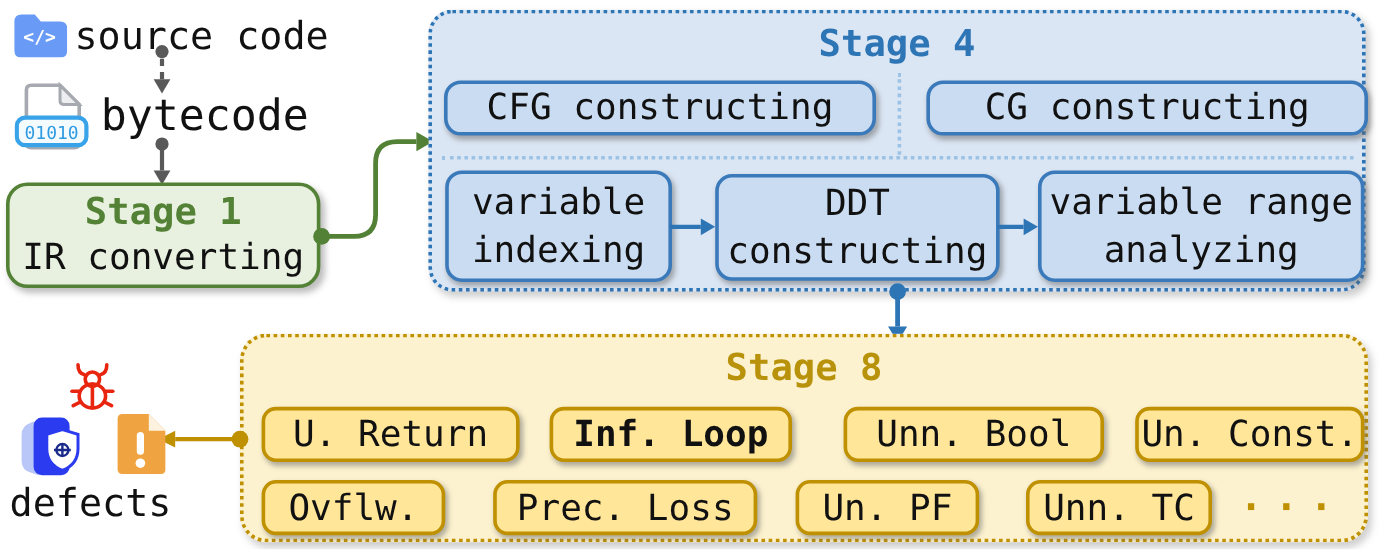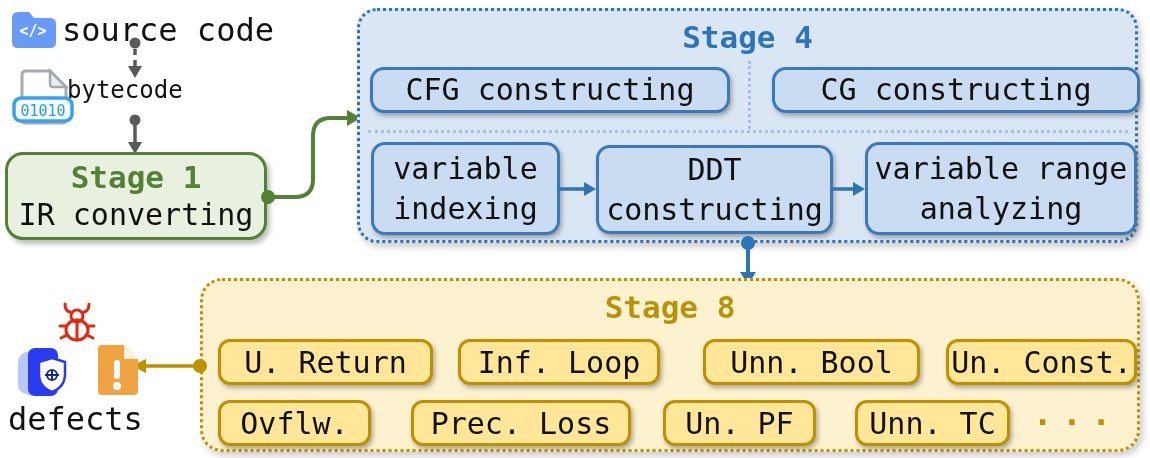--- a/index.html
+++ b/index.html
@@ -77,21 +77,21 @@
   </svg>
 
   <div class="abs" style="left:12px;top:68px;width:66px;height:58px;">
     <svg width="66" height="58" viewBox="0 0 66 58">
       <path d="M14 3 h24 l16 16 v32 q0 4-4 4 H14 q-4 0-4-4 V7 q0-4 4-4 z" fill="#ffffff" stroke="#a6aab0" stroke-width="3"></path>
       <path d="M38 3 l16 16 h-13 q-3 0-3-3 z" fill="#eceef0" stroke="#a6aab0" stroke-width="2.5"></path>
       <rect x="2" y="30" width="58" height="23" rx="7" fill="#f4fbff" stroke="#38a3e8" stroke-width="3.5"></rect>
       <text x="31" y="47.5" text-anchor="middle" font-size="15" fill="#2f9ae0" font-family="DejaVu Sans Mono, monospace">01010</text>
     </svg>
   </div>
-  <div class="abs flow-label" style="left:67px;top:76px;font-size:24px;">bytecode</div>
+  <div class="abs flow-label" style="left:84px;top:76px;font-size:36px;">bytecode</div>
 
   <svg class="abs" style="left:121px;top:114px;" width="28" height="42">
     <circle cx="14" cy="6" r="5.5" fill="#595959"></circle>
     <line x1="14" y1="6" x2="14" y2="28" stroke="#595959" stroke-width="3.5"></line>
     <polygon points="7,28 21,28 14,40" fill="#595959"></polygon>
   </svg>
 
   <div class="abs stage1">
     <div class="stage1-title">Stage 1</div>
     <div class="stage1-task">IR converting</div>
@@ -144,21 +144,21 @@
     <line x1="18" y1="15" x2="18" y2="44" stroke="#2e75b6" stroke-width="4"></line>
     <polygon points="10,44 26,44 18,57" fill="#2e75b6"></polygon>
   </svg>
 
   <div class="abs stage3">
     <div class="abs stage-title-gold">Stage 8</div>
 
     <div class="abs s3-box" style="left:15px;top:58px;width:215px;height:46px;">
       <span>U. Return</span>
     </div>
-    <div class="abs s3-box" style="left:255px;top:58px;width:202px;height:46px;">
+    <div class="abs s3-box" style="left:255px;top:58px;width:202px;height:46px;font-weight:bold;">
       <span>Inf. Loop</span>
     </div>
     <div class="abs s3-box" style="left:500px;top:58px;width:217px;height:46px;">
       <span>Unn. Bool</span>
     </div>
     <div class="abs s3-box" style="left:743px;top:58px;width:191px;height:46px;">
       <span>Un. Const.</span>
     </div>
 
     <div class="abs s3-box" style="left:15px;top:119px;width:153px;height:46px;">

